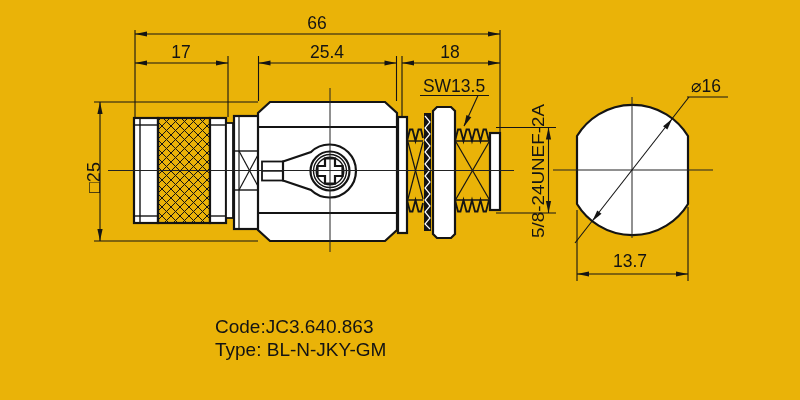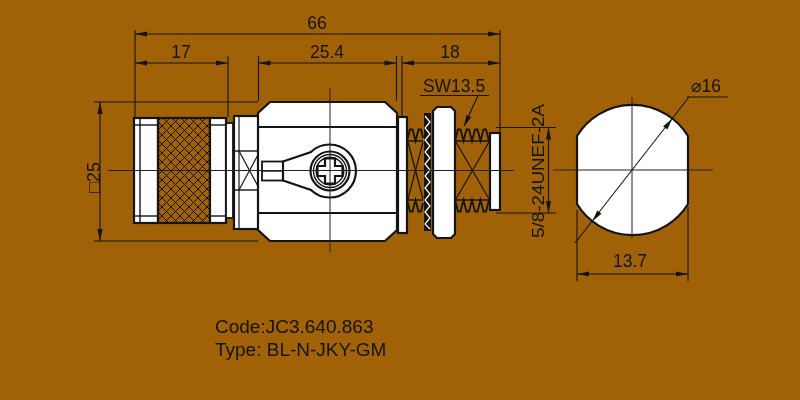--- a/index.html
+++ b/index.html
@@ -1,16 +1,16 @@
 <!DOCTYPE html>
 <html><head>
 <meta charset="utf-8">
 <style>
   html,body{margin:0;padding:0;background:#fff;}
-  .stage{width:800px;height:400px;background:#a16207;position:relative;overflow:hidden;}
+  .stage{width:800px;height:400px;background:#eab308;position:relative;overflow:hidden;}
   svg{display:block;}
   svg text{font-family:"Liberation Sans","DejaVu Sans",sans-serif;fill:#141414;}
   .t-dim{font-size:17.5px;}
   .t-note{font-size:19px;}
   .t-rot{font-size:17px;}
   .geo{stroke:#141414;fill:none;}
   .fillw{fill:#ffffff;}
   .w22{stroke-width:2.2;}
   .w18{stroke-width:1.8;}
   .w14{stroke-width:1.4;}

